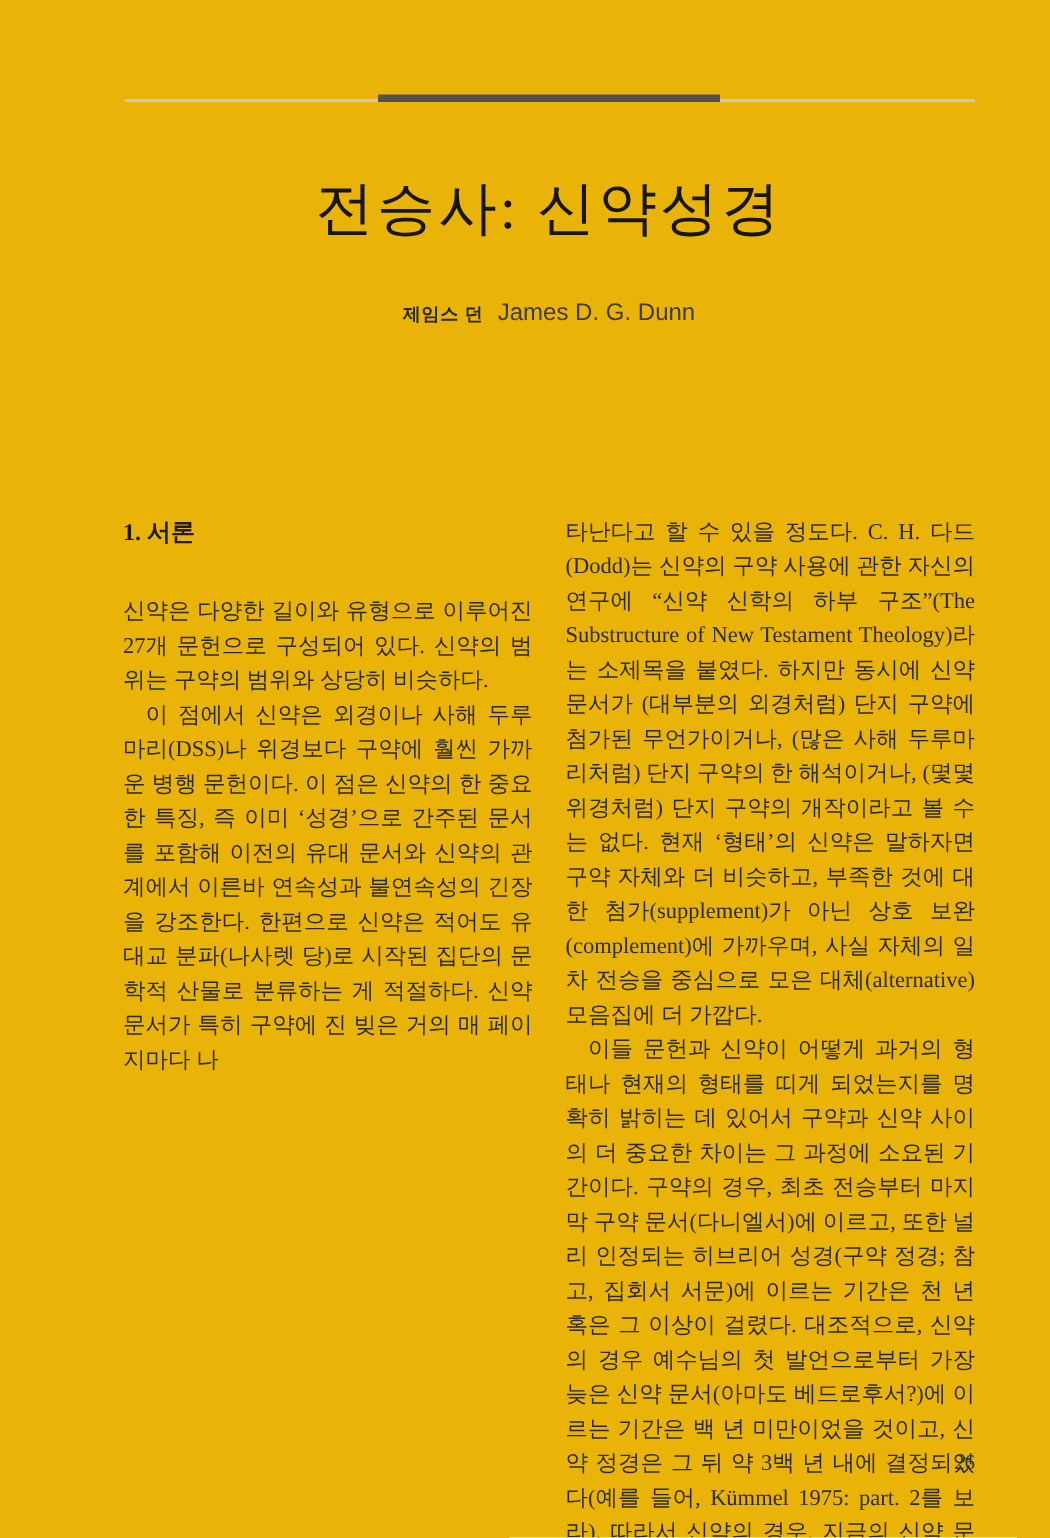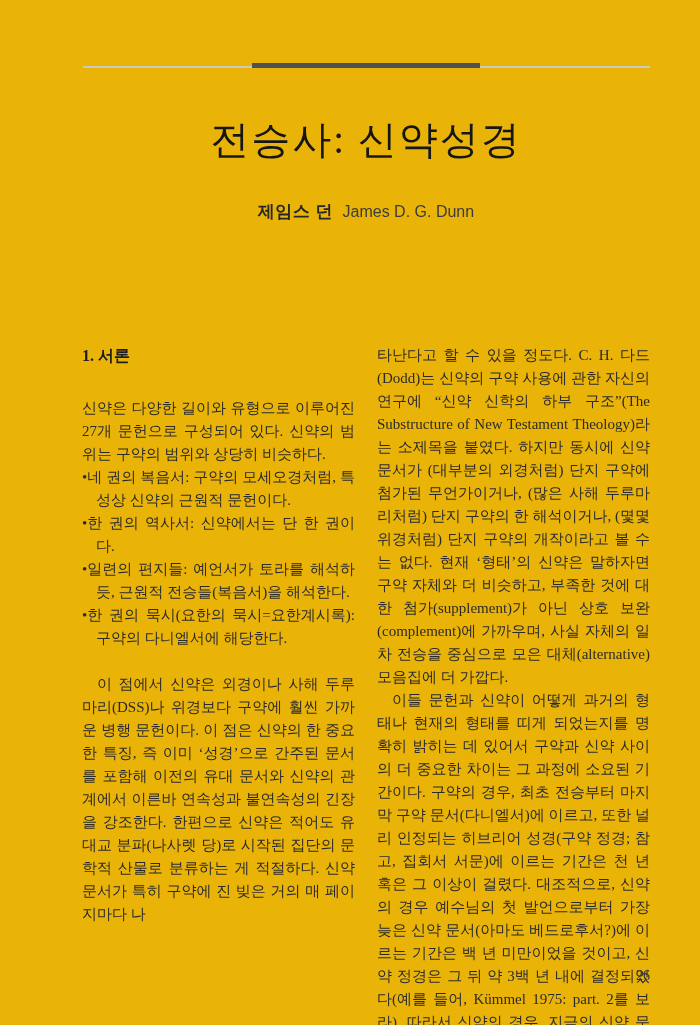--- a/index.html
+++ b/index.html
@@ -53,21 +53,21 @@
   
   .author {
     position: absolute;
     left: 82px;
     top: 200px;
     width: 568px;
     text-align: center;
     font-family: "Liberation Sans", "DejaVu Sans", sans-serif;
   }
   .author-ko {
-    font-size: 17px;
+    font-size: 12px;
     font-weight: 600;
     color: #272727;
     letter-spacing: 0.5px;
   }
   .author-en {
     font-size: 16px;
     font-weight: 400;
     color: #3c3c3c;
     margin-left: 5px;
   }
@@ -130,26 +130,20 @@
   <h1 class="title">전승사: 신약성경</h1>
 
   <div class="author">
     <span class="author-ko">제임스 던</span>
     <span class="author-en">James D. G. Dunn</span>
   </div>
 
   <div class="col col-left">
     <h2 class="section-heading">1. 서론</h2>
     <p class="para gap-after">신약은 다양한 길이와 유형으로 이루어진 27개 문헌으로 구성되어 있다. 신약의 범위는 구약의 범위와 상당히 비슷하다.</p>
-    <ul class="bullets">
-      <li>네 권의 복음서: 구약의 모세오경처럼, 특성상 신약의 근원적 문헌이다.</li>
-      <li>한 권의 역사서: 신약에서는 단 한 권이다.</li>
-      <li>일련의 편지들: 예언서가 토라를 해석하듯, 근원적 전승들(복음서)을 해석한다.</li>
-      <li>한 권의 묵시(요한의 묵시=요한계시록): 구약의 다니엘서에 해당한다.</li>
-    </ul>
     <p class="para indent">이 점에서 신약은 외경이나 사해 두루마리(DSS)나 위경보다 구약에 훨씬 가까운 병행 문헌이다. 이 점은 신약의 한 중요한 특징, 즉 이미 ‘성경’으로 간주된 문서를 포함해 이전의 유대 문서와 신약의 관계에서 이른바 연속성과 불연속성의 긴장을 강조한다. 한편으로 신약은 적어도 유대교 분파(나사렛 당)로 시작된 집단의 문학적 산물로 분류하는 게 적절하다. 신약 문서가 특히 구약에 진 빚은 거의 매 페이지마다 나</p>
   </div>
 
   <div class="col col-right">
     <p class="para">타난다고 할 수 있을 정도다. C. H. 다드(Dodd)는 신약의 구약 사용에 관한 자신의 연구에 “신약 신학의 하부 구조”(The Substructure of New Testament Theology)라는 소제목을 붙였다. 하지만 동시에 신약 문서가 (대부분의 외경처럼) 단지 구약에 첨가된 무언가이거나, (많은 사해 두루마리처럼) 단지 구약의 한 해석이거나, (몇몇 위경처럼) 단지 구약의 개작이라고 볼 수는 없다. 현재 ‘형태’의 신약은 말하자면 구약 자체와 더 비슷하고, 부족한 것에 대한 첨가(supplement)가 아닌 상호 보완(complement)에 가까우며, 사실 자체의 일차 전승을 중심으로 모은 대체(alternative) 모음집에 더 가깝다.</p>
     <p class="para indent">이들 문헌과 신약이 어떻게 과거의 형태나 현재의 형태를 띠게 되었는지를 명확히 밝히는 데 있어서 구약과 신약 사이의 더 중요한 차이는 그 과정에 소요된 기간이다. 구약의 경우, 최초 전승부터 마지막 구약 문서(다니엘서)에 이르고, 또한 널리 인정되는 히브리어 성경(구약 정경; 참고, 집회서 서문)에 이르는 기간은 천 년 혹은 그 이상이 걸렸다. 대조적으로, 신약의 경우 예수님의 첫 발언으로부터 가장 늦은 신약 문서(아마도 베드로후서?)에 이르는 기간은 백 년 미만이었을 것이고, 신약 정경은 그 뒤 약 3백 년 내에 결정되었다(예를 들어, Kümmel 1975: part. 2를 보라). 따라서 신약의 경우, 지금의 신약 문헌과 신약 자체를 구성하는 전승의 역사를 추적하는 일</p>
   </div>
 
   <div class="page-number">26</div>
 

